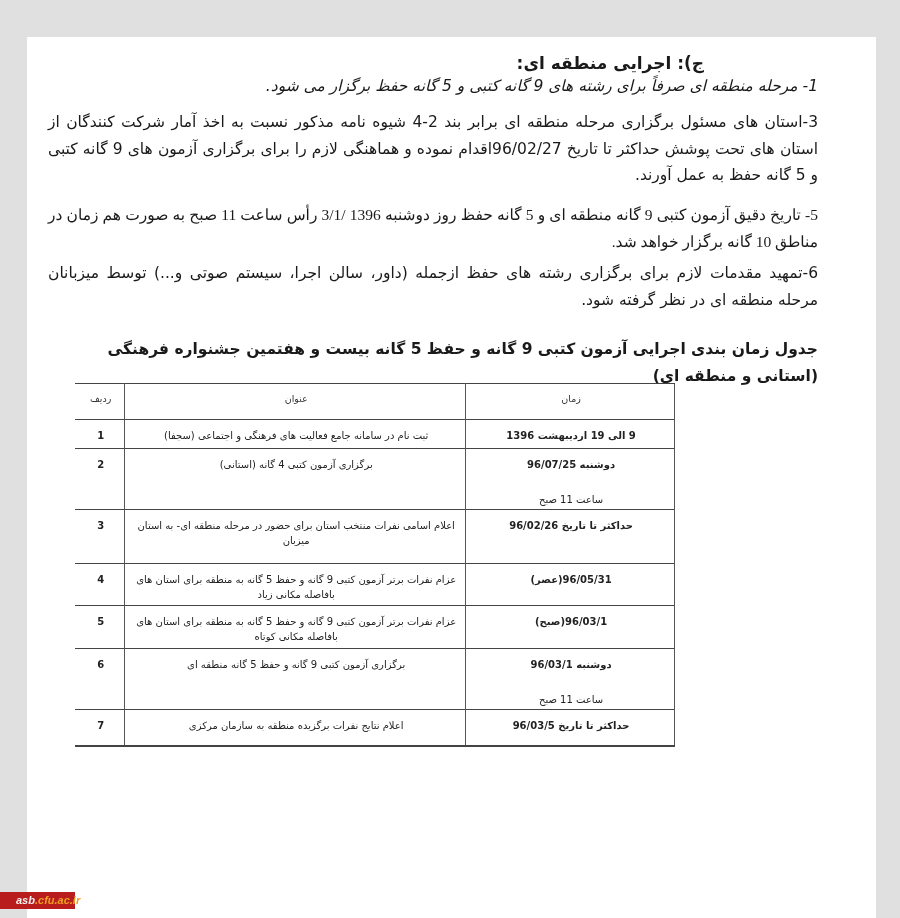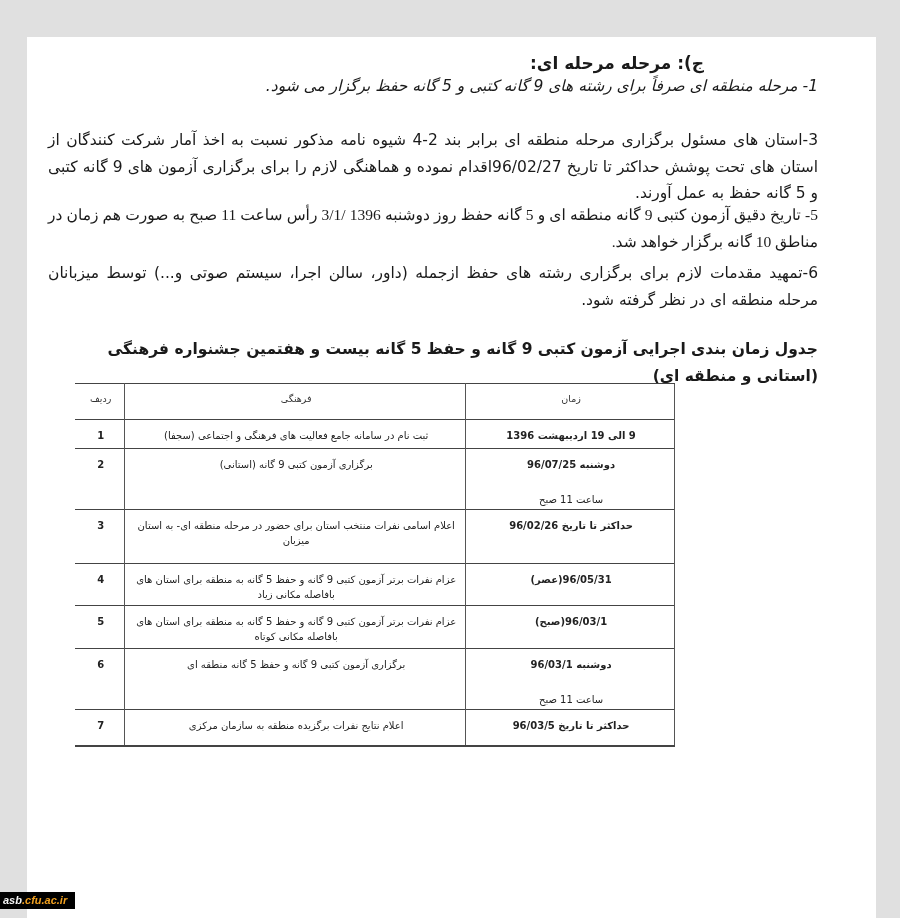--- a/index.html
+++ b/index.html
@@ -22,21 +22,21 @@
     .heading {
       position: absolute; right: 172px; top: 16px;
       font-size: 17px; font-weight: bold; white-space: nowrap;
     }
     .para {
       position: absolute; right: 58px;
       font-size: 15.5px; line-height: 26.5px;
       text-align: justify; text-align-last: right;
     }
     .p1 { top: 36px; width: 760px; font-style: italic; }
-    .p3 { top: 90px; width: 770px; }
+    .p3 { top: 72px; width: 770px; }
     .p5 { top: 165px; width: 770px; font-family: Liberation Serif, serif; }
     .p6 { top: 223px; width: 770px; }
     .table-title {
       position: absolute; right: 58px; top: 283px; width: 770px;
       font-size: 15.5px; font-weight: bold; line-height: 27px;
       text-align: right;
       margin-top: 16px;
     }
     table.schedule {
       position: absolute; left: 48px; top: 346px;
@@ -57,58 +57,58 @@
     table.schedule tr:last-child td { border-bottom: 2px solid #444; }
     table.schedule td.col-time { width: 206px; border-right: 1.5px solid #555; padding-top: 8px; }
     table.schedule td.col-title { width: 344px; padding-top: 8px; }
     table.schedule td.col-row { width: 44px; border-left: none; font-weight: bold; padding-top: 8px; }
     table.schedule tr.header td { padding-top: 7px; height: 26px; font-size: 9.5px; color: #333; font-weight: normal; }
     .time-main { font-weight: bold; }
     .time-sub { display: block; margin-top: 20px; }
     .watermark {
       position: absolute; left: 0; top: 892px;
       width: 75px; height: 17px;
-      background: #000000;
+      background: #b91c1c;
       font-family: "Liberation Sans", sans-serif;
       font-style: italic; font-weight: bold;
       font-size: 11px; line-height: 17px;
-      padding-left: 3px;
+      padding-left: 16px;
       box-sizing: border-box;
       white-space: nowrap;
     }
     .wm-a { color: #f4f4f4; }
     .wm-b { color: #f0a020; }
   </style>
 </head>
 <body>
 
 <div class="page">
   <div class="content">
-    <div class="heading">ج): مرحله مرحله ای:</div>
+    <div class="heading">ج): اجرایی منطقه ای:</div>
     <div class="para p1">1- مرحله منطقه ای صرفاً برای رشته های 9 گانه کتبی و 5 گانه حفظ برگزار می شود.</div>
     <div class="para p3">3-استان های مسئول برگزاری مرحله منطقه ای برابر بند 2-4 شیوه نامه مذکور نسبت به اخذ آمار شرکت کنندگان از استان های تحت پوشش حداکثر تا تاریخ 96/02/27اقدام نموده و هماهنگی لازم را برای برگزاری آزمون های 9 گانه کتبی و 5 گانه حفظ به عمل آورند.</div>
     <div class="para p5">5- تاریخ دقیق آزمون کتبی 9 گانه منطقه ای و 5 گانه حفظ روز دوشنبه 1396 /3/1 رأس ساعت 11 صبح به صورت هم زمان در مناطق 10 گانه برگزار خواهد شد.</div>
     <div class="para p6">6-تمهید مقدمات لازم برای برگزاری رشته های حفظ ازجمله (داور، سالن اجرا، سیستم صوتی و...) توسط میزبانان مرحله منطقه ای در نظر گرفته شود.</div>
     <div class="table-title">جدول زمان بندی اجرایی آزمون کتبی 9 گانه و حفظ 5 گانه بیست و هفتمین جشنواره فرهنگی (استانی و منطقه ای)</div>
 
     <table class="schedule">
       <tbody>
           <tr class="header">
         <td class="col-time">زمان</td>
-        <td class="col-title">فرهنگی</td>
+        <td class="col-title">عنوان</td>
         <td class="col-row" style="font-weight:normal">ردیف</td>
       </tr>
       <tr style="height:29px">
         <td class="col-time"><span class="time-main">9 الی 19 اردیبهشت 1396</span></td>
         <td class="col-title">ثبت نام در سامانه جامع فعالیت های فرهنگی و اجتماعی (سجفا)</td>
         <td class="col-row">1</td>
       </tr>
       <tr style="height:48px">
         <td class="col-time"><span class="time-main">دوشنبه 96/07/25</span><span class="time-sub">ساعت 11 صبح</span></td>
-        <td class="col-title">برگزاری آزمون کتبی 9 گانه (استانی)</td>
+        <td class="col-title">برگزاری آزمون کتبی 4 گانه (استانی)</td>
         <td class="col-row">2</td>
       </tr>
       <tr style="height:54px">
         <td class="col-time"><span class="time-main">حداکثر تا تاریخ 96/02/26</span></td>
         <td class="col-title">اعلام اسامی نفرات منتخب استان برای حضور در مرحله منطقه ای- به استان میزبان</td>
         <td class="col-row">3</td>
       </tr>
       <tr style="height:42px">
         <td class="col-time"><span class="time-main">96/05/31(عصر)</span></td>
         <td class="col-title">عزام نفرات برتر آزمون کتبی 9 گانه و حفظ 5 گانه به منطقه برای استان های بافاصله مکانی زیاد</td>

